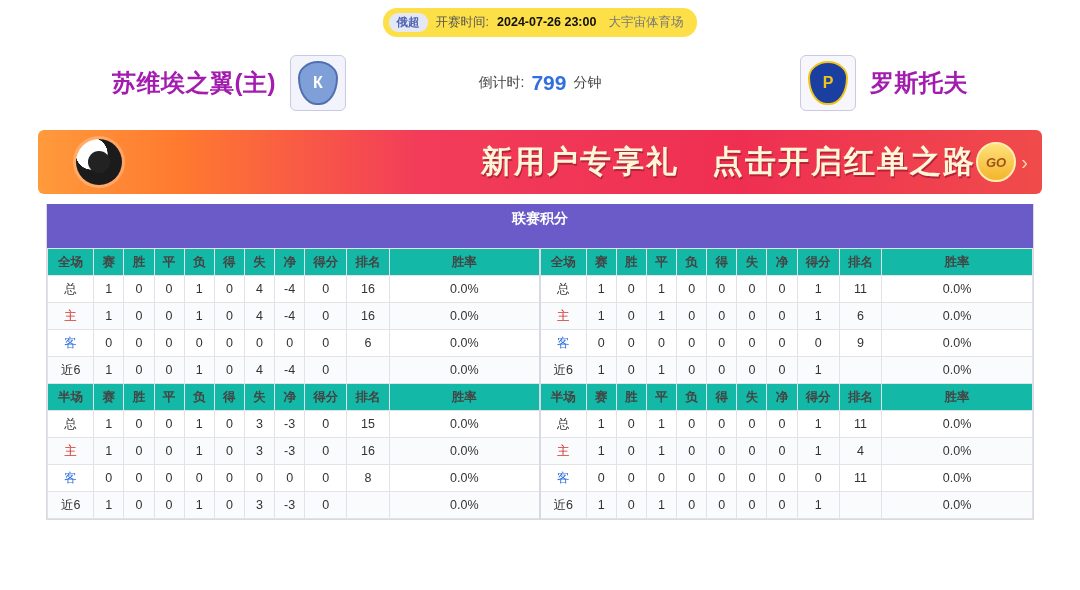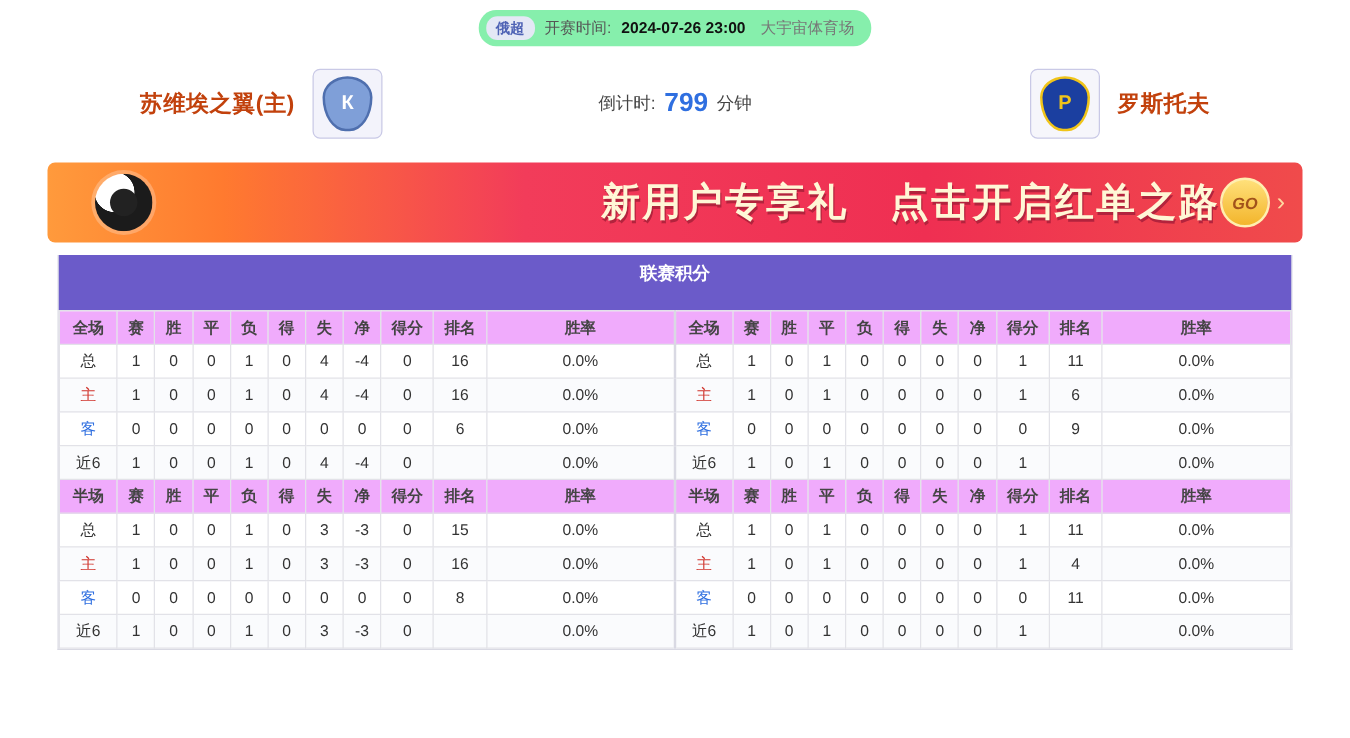--- a/index.html
+++ b/index.html
@@ -13,42 +13,42 @@
   .page { position: relative; width: 1080px; height: 590px; background:#fff; }
 
   
   .topbar {
     height: 44px;
     display:flex; align-items:center; justify-content:center;
     background:#fff;
   }
   .match-meta {
     display:flex; align-items:center; gap:8px;
-    background:#86efac; border-radius:14px;
+    background:#fde047; border-radius:14px;
     padding:5px 14px 5px 6px;
     font-size:12.5px; color:#333;
   }
   .league-chip {
     background:#e4e8f5; color:#4f63b5;
     font-size:11.5px; border-radius:9px;
     padding:2px 8px; font-weight:bold;
   }
   .meta-label { color:#555; }
   .meta-time { color:#111; font-weight:bold;text-align:center; }
   .meta-venue { color:#777; margin-left:4px; }
 
   
   .teams {
     height: 78px;
     display:flex; align-items:center; justify-content:space-between;
     padding: 0 112px;
     position:relative;
   }
   .team { display:flex; align-items:center; gap:14px; }
-  .team-name { font-size:18px; font-weight:bold; color:#c2410c; letter-spacing:.5px;}
+  .team-name { font-size:24px; font-weight:bold; color:#a21caf; letter-spacing:.5px;}
   .logo-wrap {
     width:56px; height:56px; border-radius:6px;
     border:1px solid #c9c9e6; background:#f6f6fb;
     display:flex; align-items:center; justify-content:center;
   }
   .logo-home { background:#f3f3fb; }
   .crest {
     width:40px; height:44px; border-radius:50% 50% 46% 46% / 38% 38% 62% 62%;
     display:flex; align-items:center; justify-content:center;
     font-size:16px; font-weight:bold; color:#fff;
@@ -122,21 +122,21 @@
   .panel-title {
     background:#6a5acd; background:#6b5bc9;
     color:#fff; text-align:center; font-size:14px; font-weight:bold;
     height:44px; line-height:28px;
   }
   table { border-collapse:collapse; width:100%; font-size:12.5px; color:#333; table-layout:fixed; }
   td, th { border:1px solid #e2e2e8; text-align:center; height:27px; font-weight:normal; }
   .team-head td {
     background:#fdf6e3; font-size:13px; color:#333; font-weight:bold; height:30px;
   }
-  .col-head td { background:#f0abfc; color:#444; font-weight:bold;font-family:Liberation Mono, monospace; }
+  .col-head td { background:#14b8a6; color:#444; font-weight:bold;font-family:Liberation Mono, monospace; }
   .divider { border-left:2px solid #d9d9e3; }
   .red { color:#d0342c; }
   .blue { color:#2f6fe0; }
   .row-alt td { background:#fafbfd; }
 </style>
 </head>
 <body>
 
 <div class="page">
 

